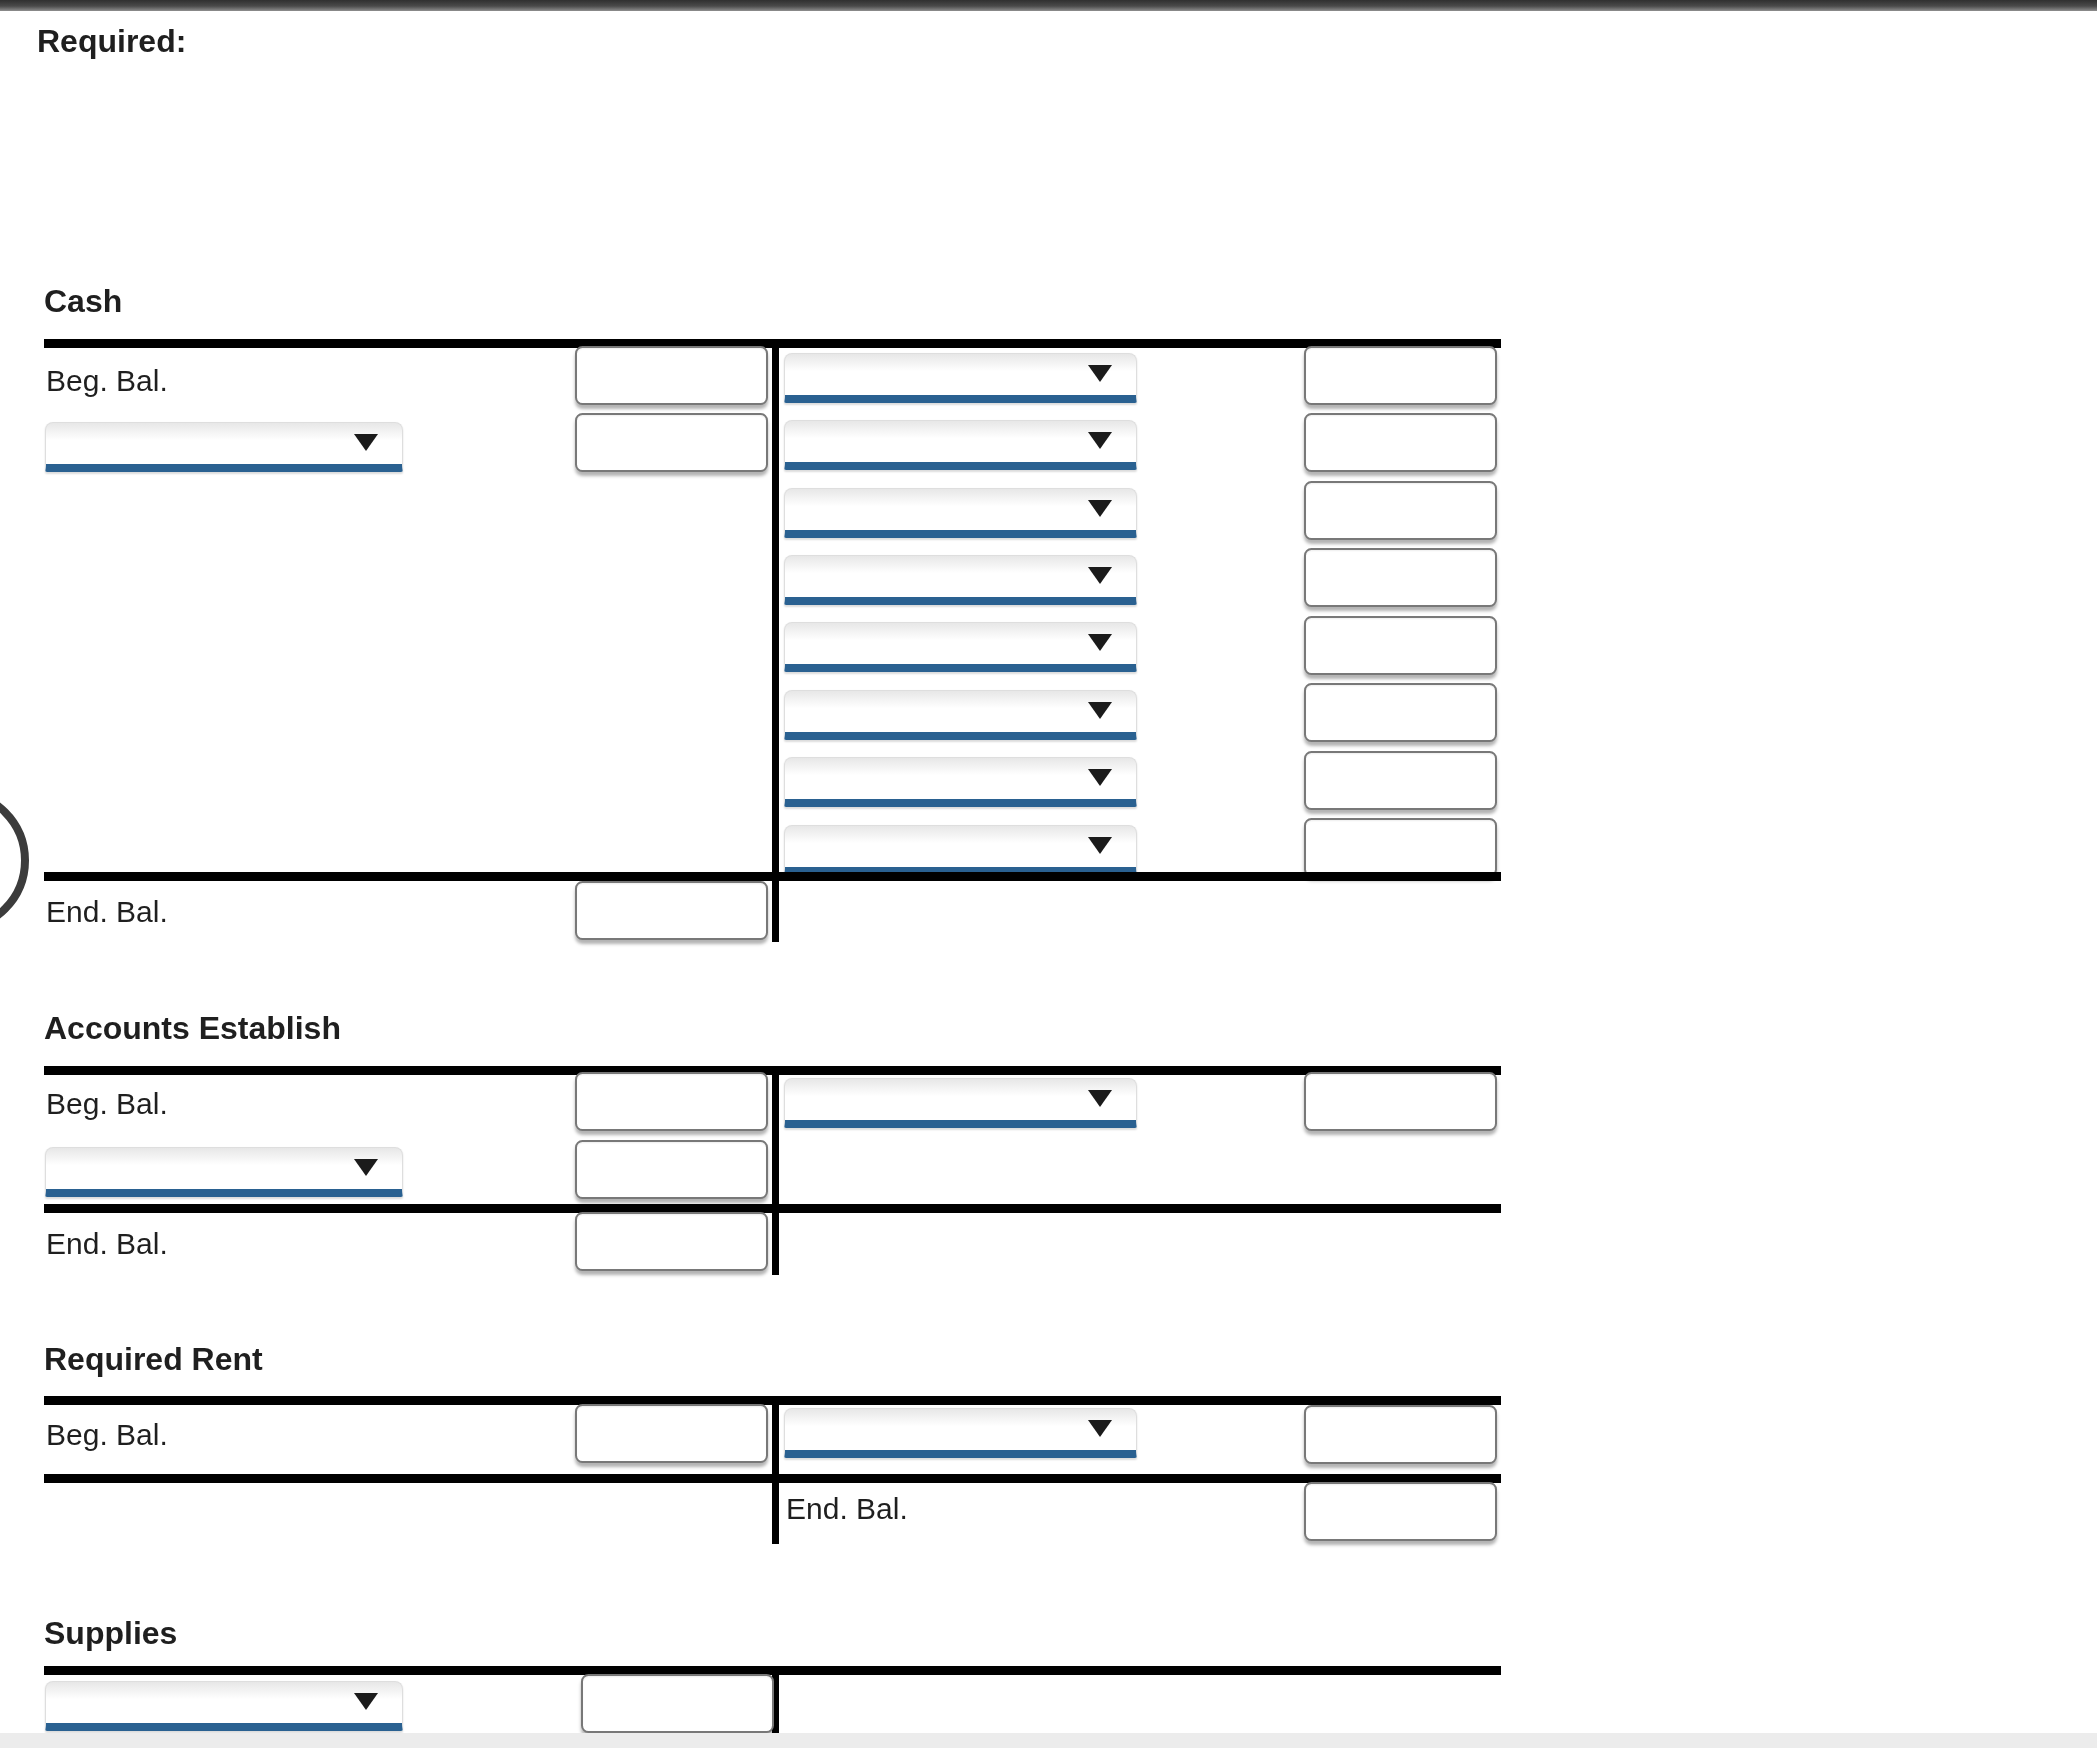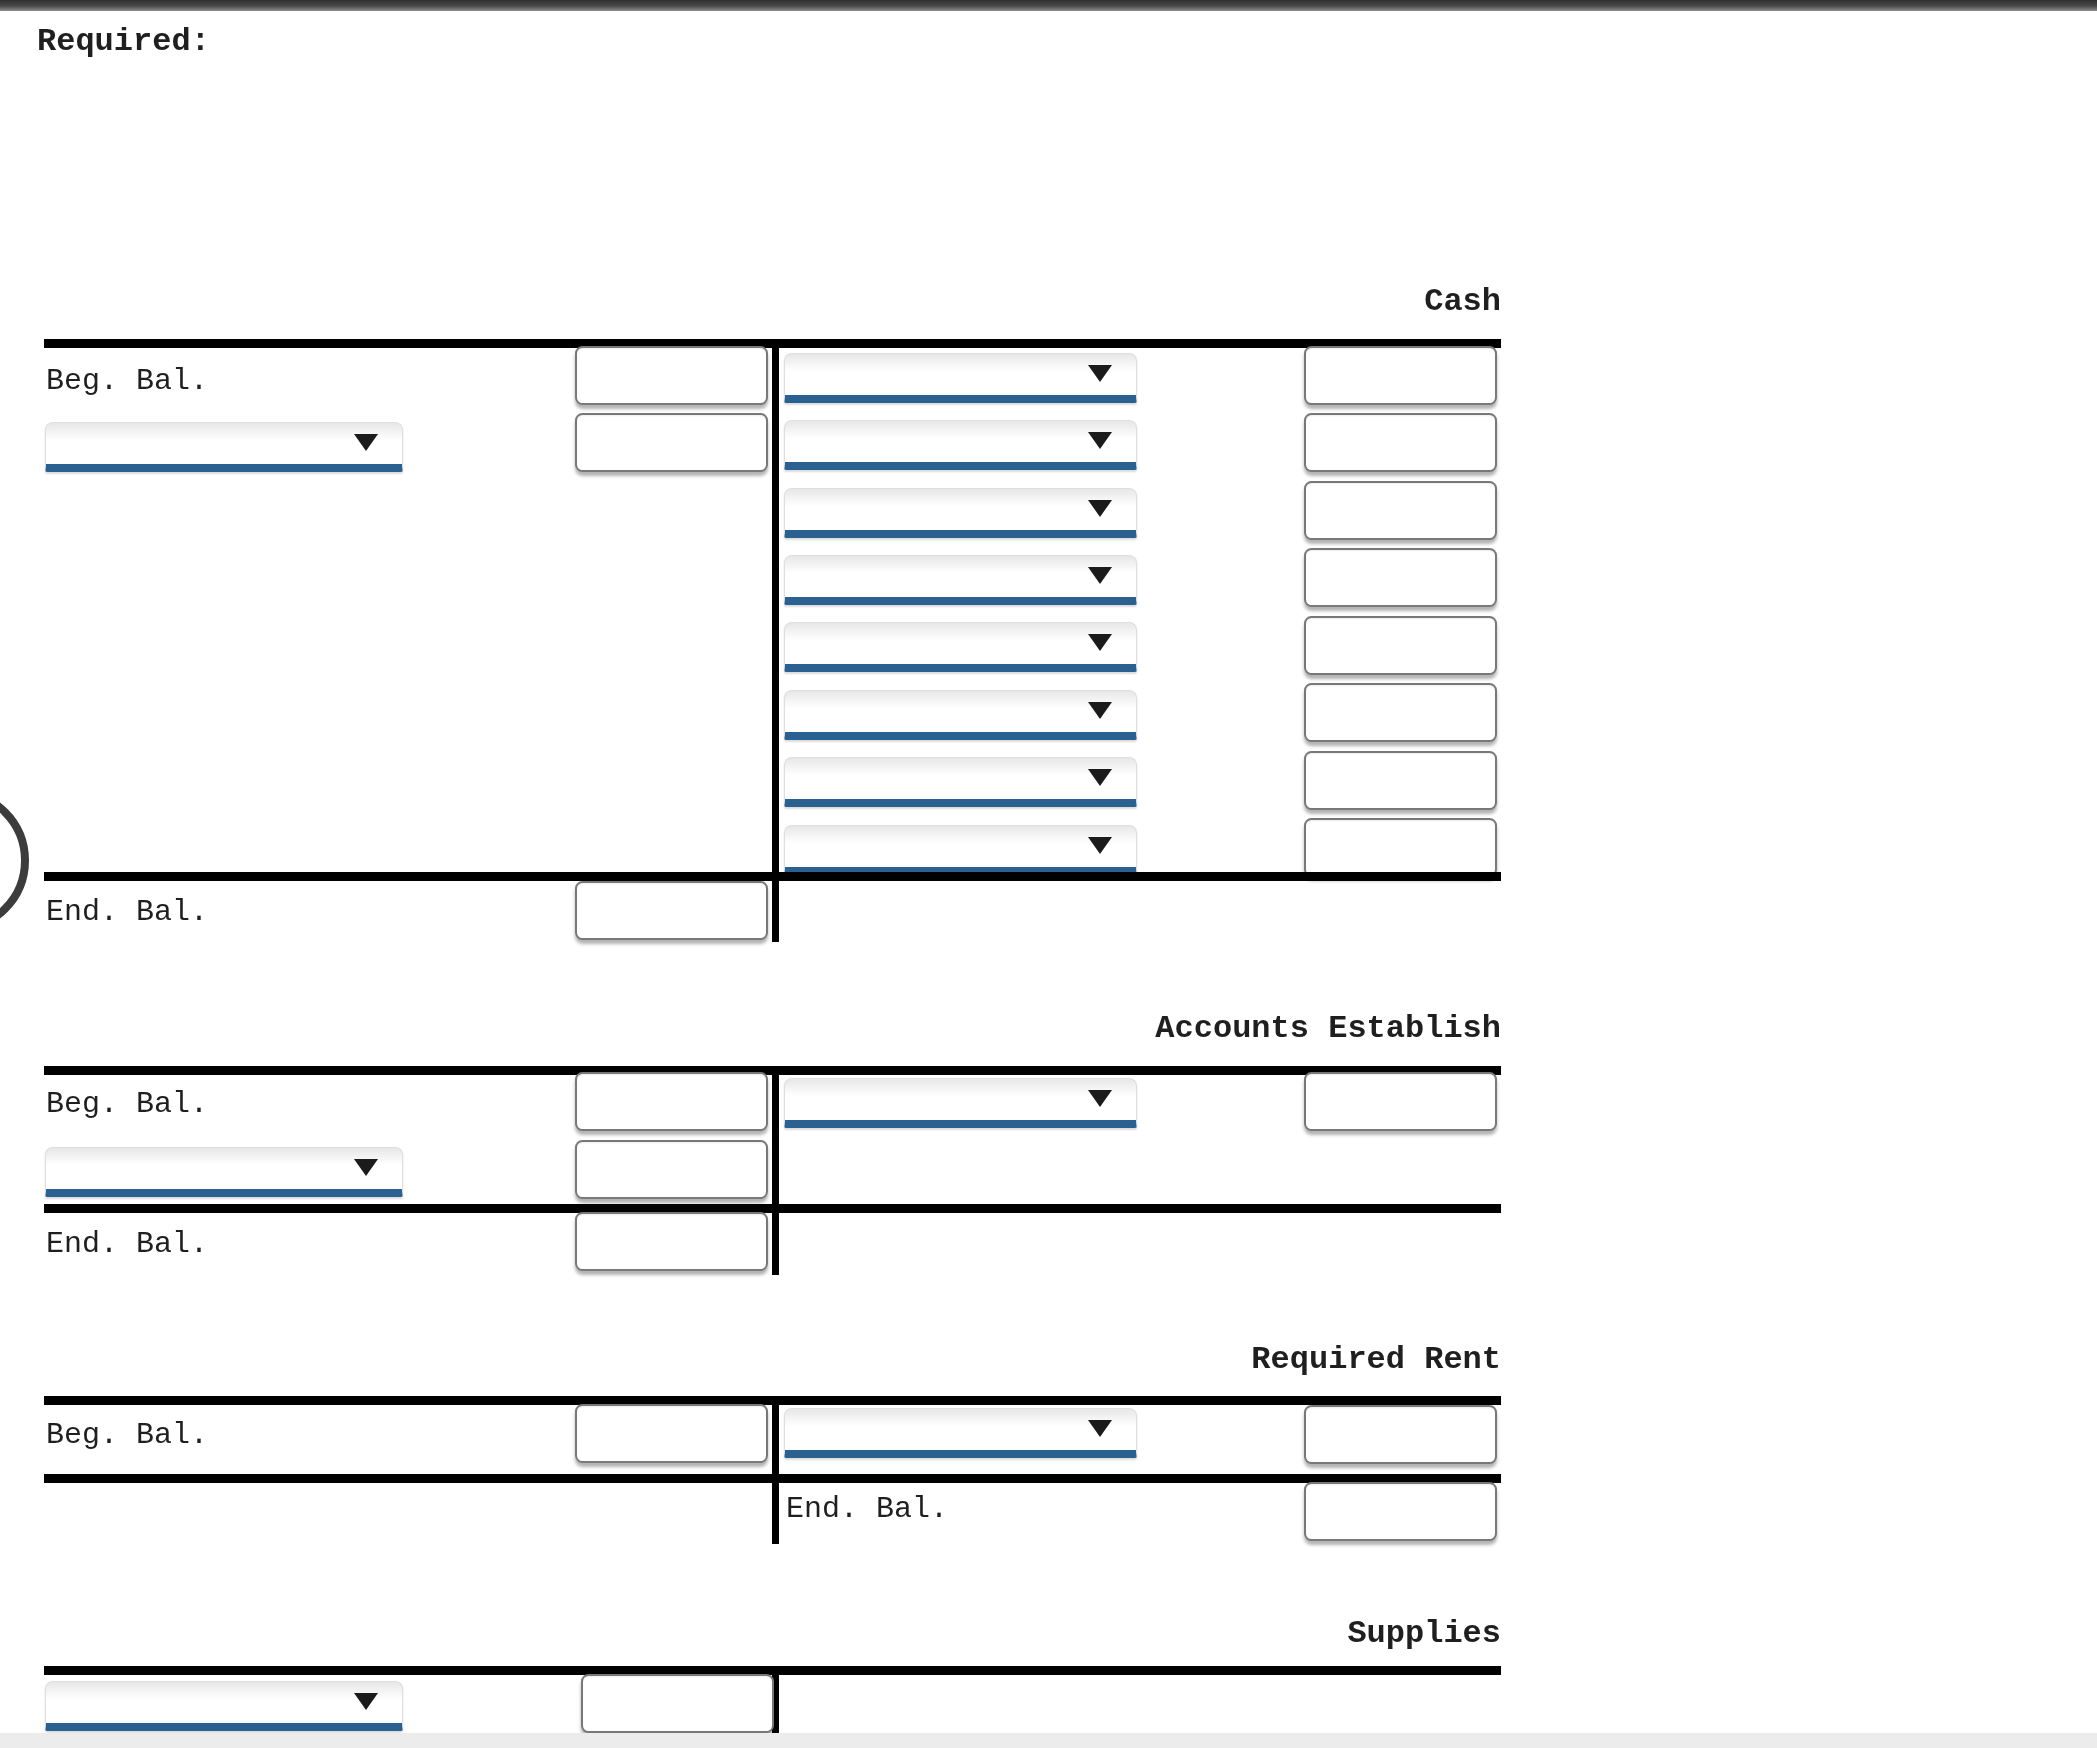--- a/index.html
+++ b/index.html
@@ -1,25 +1,25 @@
 <!DOCTYPE html>
 <html style="font-size:10.8px"><head>
 <meta charset="utf-8">
 <style>
   html,body{margin:0;padding:0;background:#fff;}
   #canvas{
     position:relative;width:2097px;height:1748px;overflow:hidden;background:#ffffff;
-    font-family:Liberation Mono, monospace;color:#1f1f1f;
+    font-family:Liberation Sans, sans-serif;color:#1f1f1f;
   }
   .topbar{position:absolute;left:0;top:0;width:2097px;height:10.8px;
     background:linear-gradient(180deg,#303030 0%,#4a4a4a 55%,#8f8f8f 100%);}
   .req{position:absolute;left:37px;top:23px;font-weight:700;font-size:32px;}
   .instr{position:absolute;left:42px;font-size:31px;white-space:nowrap;}
   .instr b{margin-right:20px;}
-  .ttl{position:absolute;left:44px;width:1457px;text-align:right;font-weight:700;font-size:32px;}
+  .ttl{position:absolute;left:44px;width:1457px;text-align:left;font-weight:700;font-size:32px;}
   .lbl{position:absolute;font-size:30px;}
   .hline{position:absolute;left:44px;width:1457px;height:8.8px;background:#000;}
   .vline{position:absolute;left:772px;width:7.4px;background:#000;}
   .ibox{position:absolute;width:193px;height:59px;box-sizing:border-box;
     background:#fff;border:2px solid #787878;border-radius:7.4px;
     box-shadow:0 4px 3.4px rgba(0,0,0,.30), inset 0 1.3px 1.3px rgba(0,0,0,.06);
     outline:none;font-size:27px;padding:0 9.4px;font-family:inherit;color:#1f1f1f;}
   .dd{position:absolute;height:50px;box-sizing:border-box;cursor:pointer;
     background:linear-gradient(180deg,#e7e7e7 0%,#ffffff 42%);
     border:1.3px solid #dedede;border-bottom:8.8px solid #2a6191;

